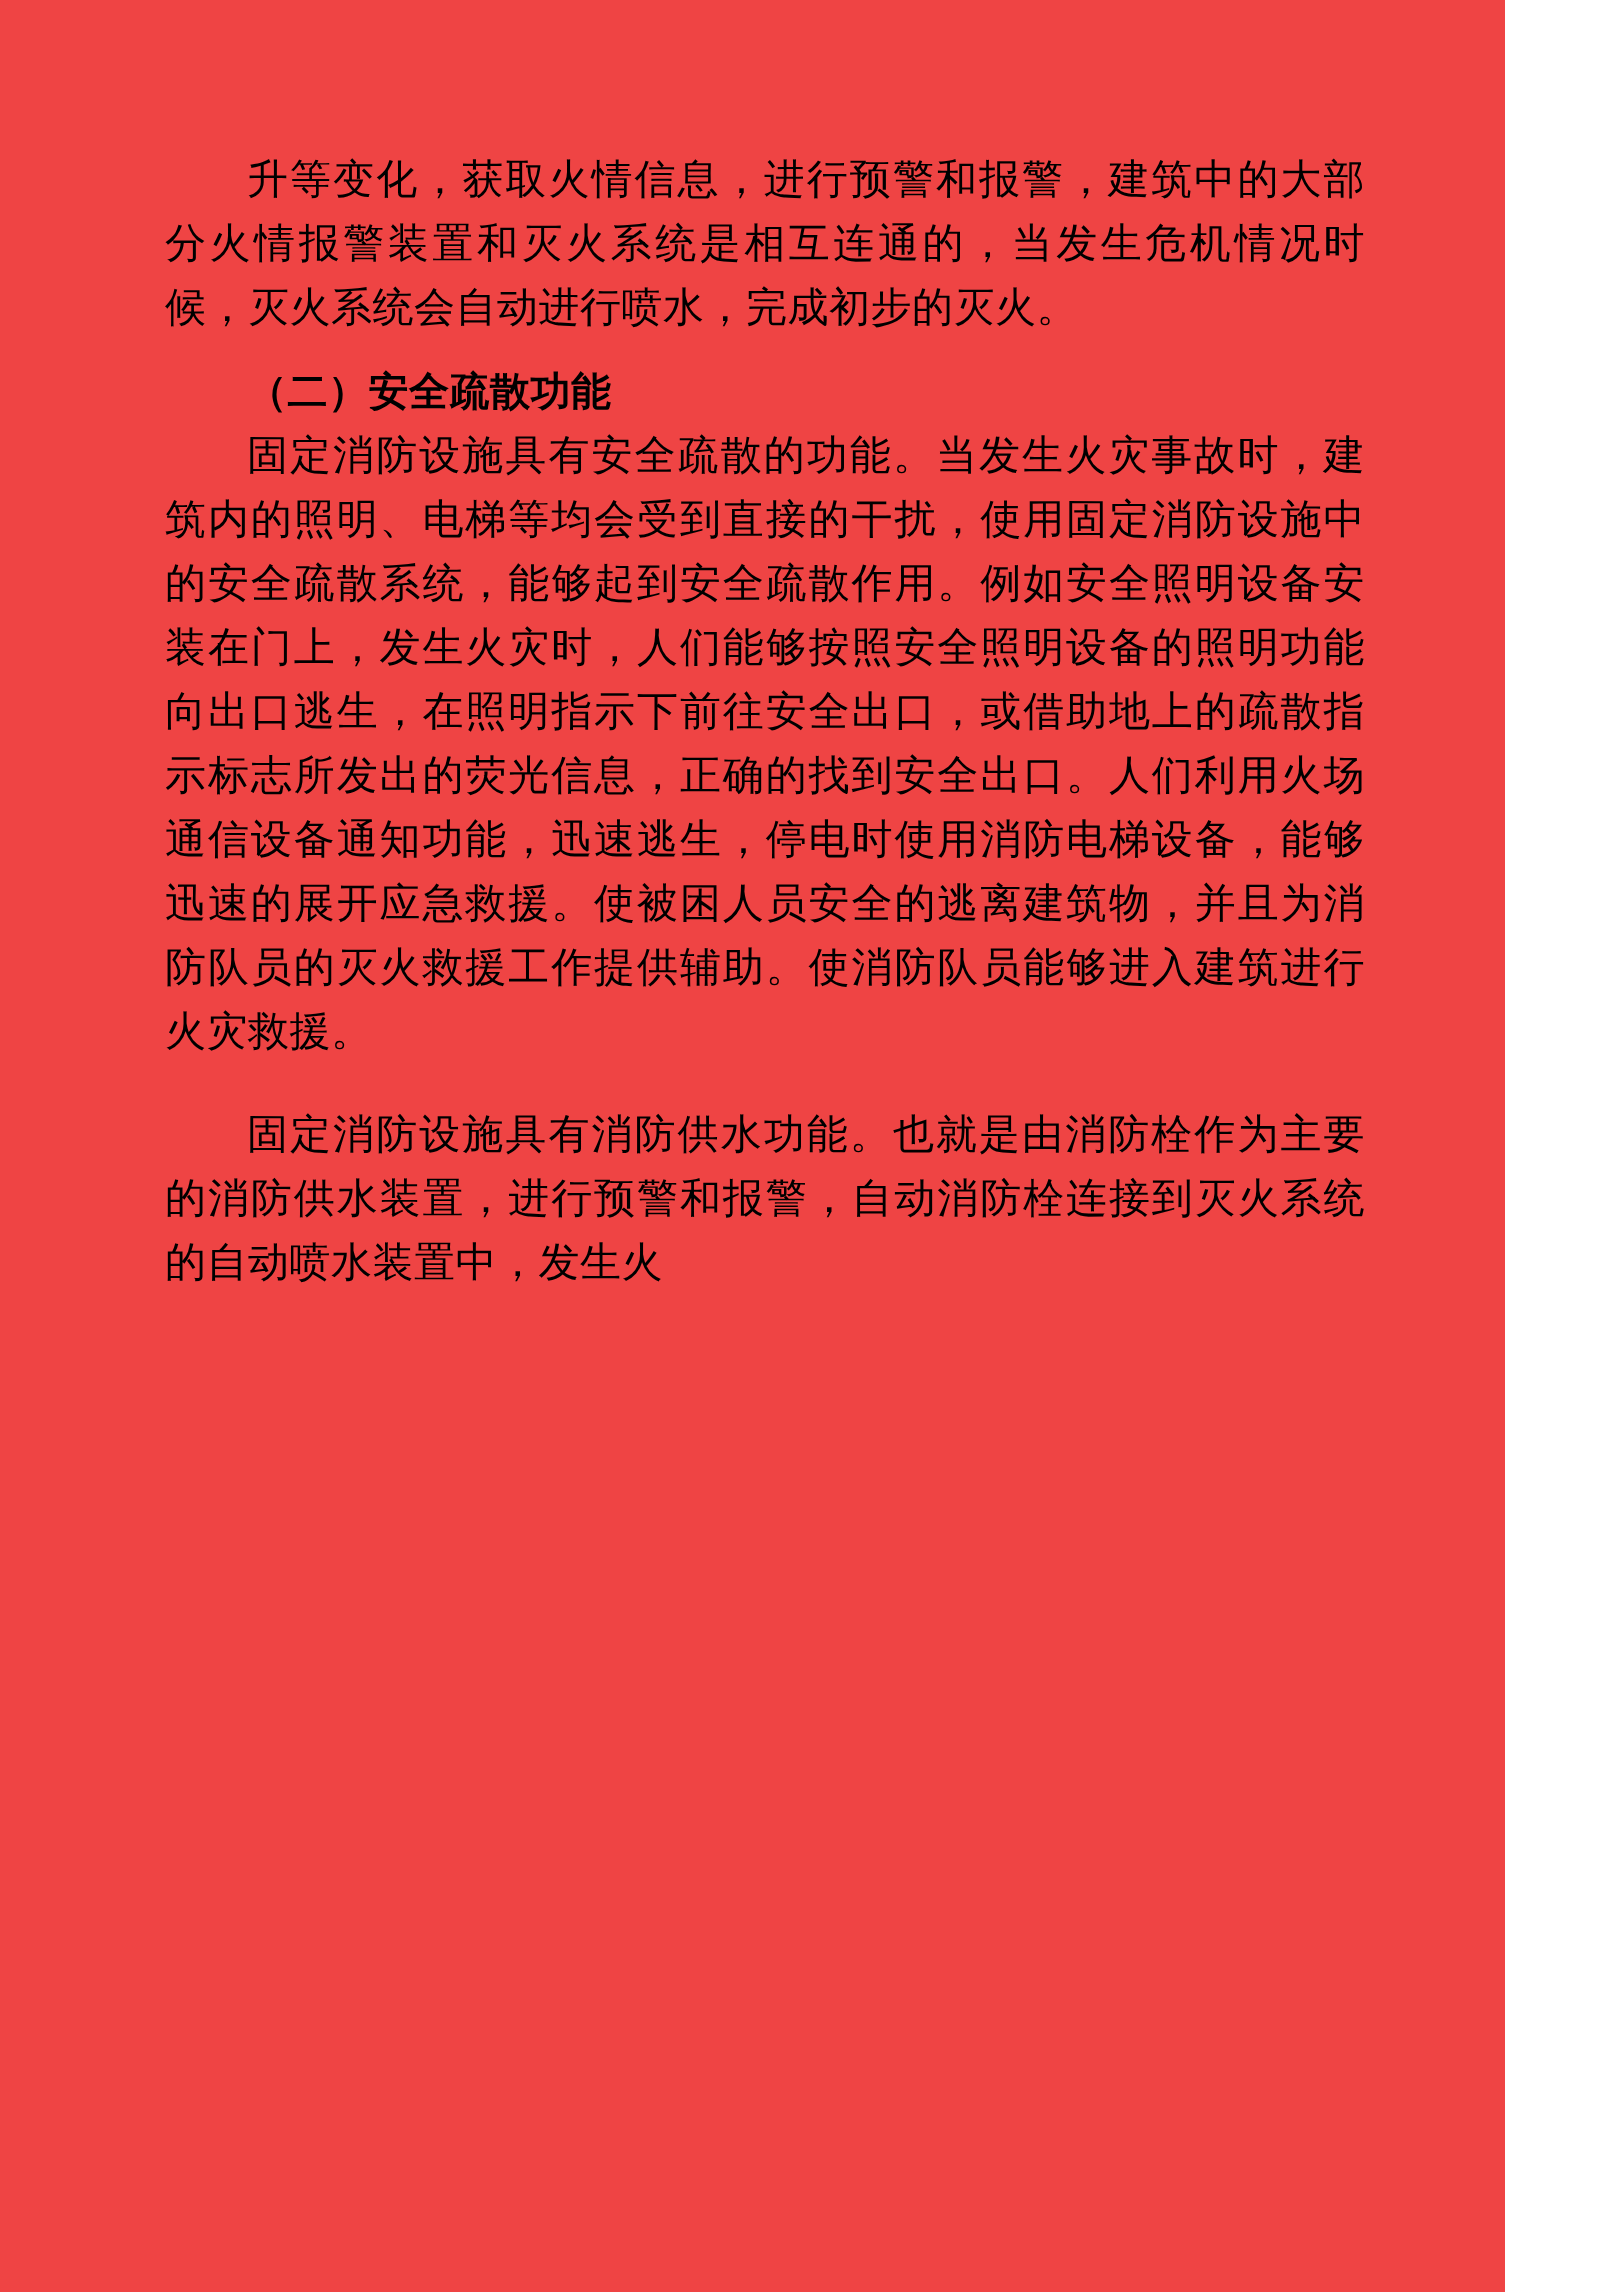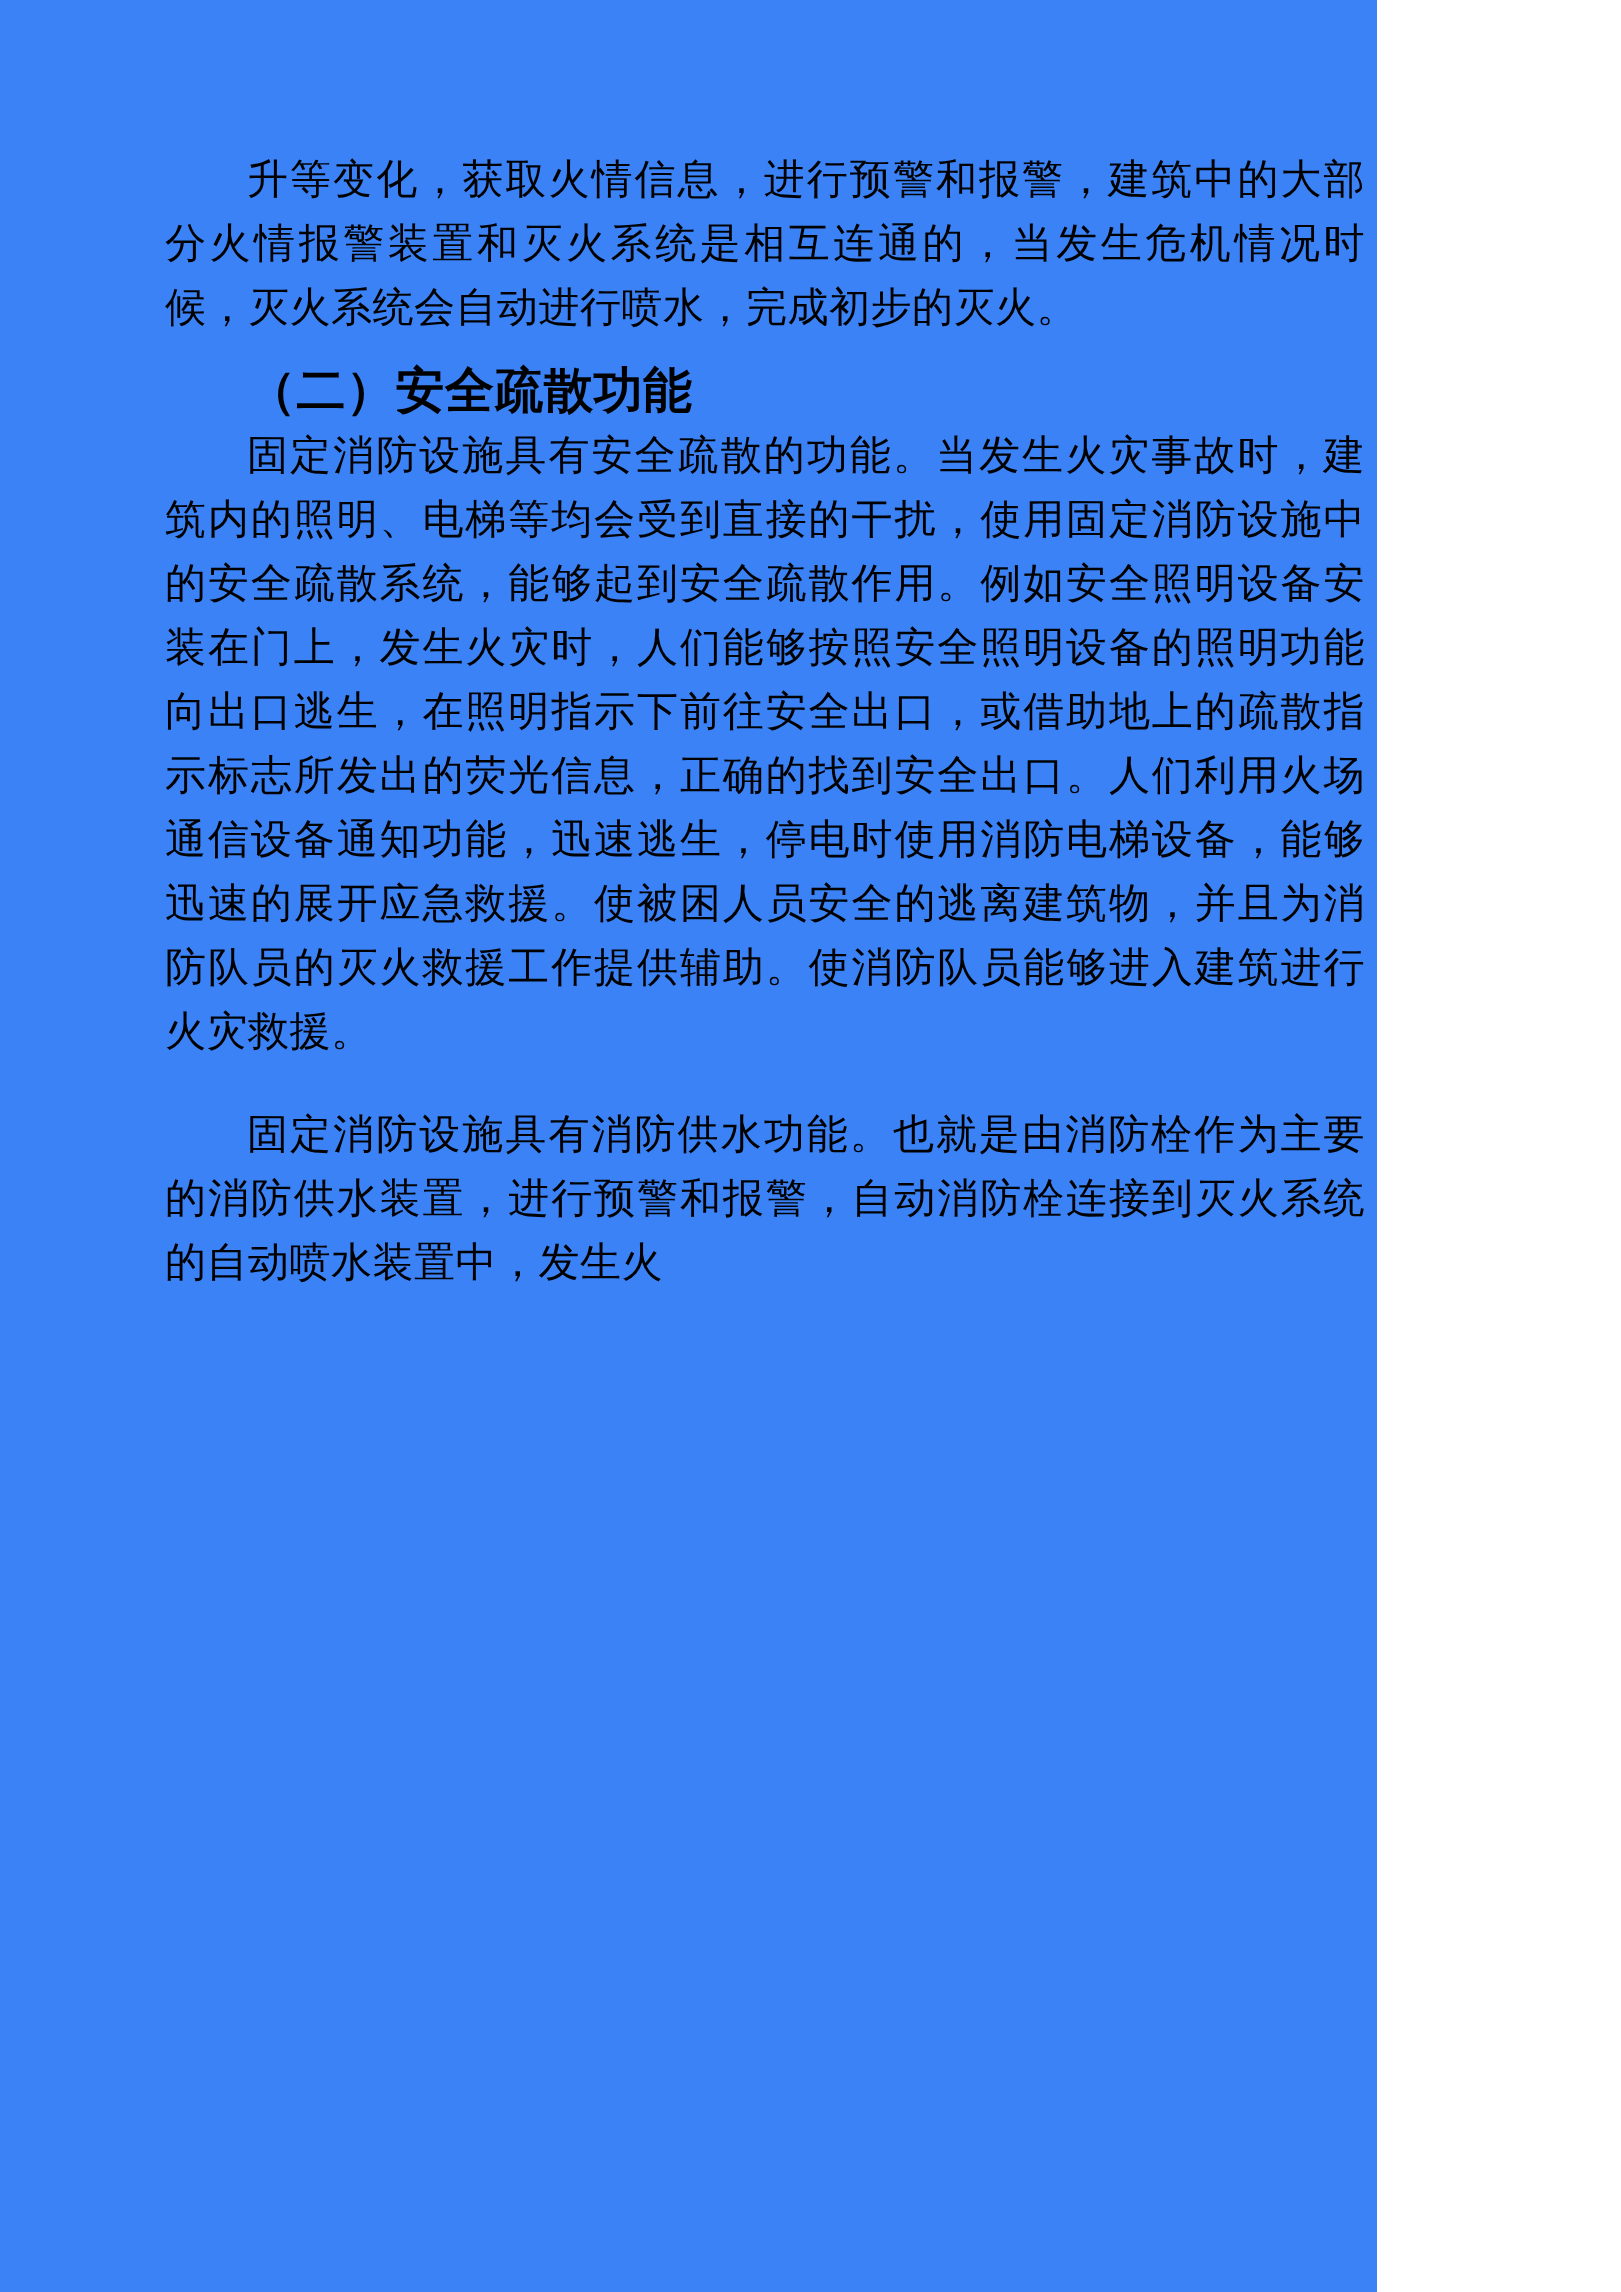--- a/index.html
+++ b/index.html
@@ -11,46 +11,46 @@
   body {
     width: 1621px;
     height: 2293px;
     overflow: hidden;
     font-family: "DejaVu Sans", "Liberation Sans", sans-serif;
     color: #000000;
     -webkit-font-smoothing: antialiased;
   }
   .page {
     position: relative;
-    width: 1377px;
+    width: 1505px;
     height: 2293px;
     box-sizing: border-box;
     padding: 16px;
-    background: #3b82f6;
+    background: #ef4444;
   }
   .content {
     position: absolute;
     left: 165px;
     top: 147px;
     width: 1200px;
   }
   p.body-text {
     margin: 0 0 0 0;
     font-size: 41px;
     line-height: 64px;
     letter-spacing: 0.5px;
     text-align: justify;
     text-justify: inter-character;
     text-indent: 82px;
     word-break: break-all;
     font-weight: 400;
   }
   h2.section-heading {
     margin: 0;
-    font-size: 49px;
+    font-size: 40px;
     line-height: 64px;
     font-weight: 700;
     text-indent: 82px;
     letter-spacing: 0.5px;
     text-align: left;
   }
   .gap-before-heading { height: 19.6px; }
 </style>
 </head>
 <body>

